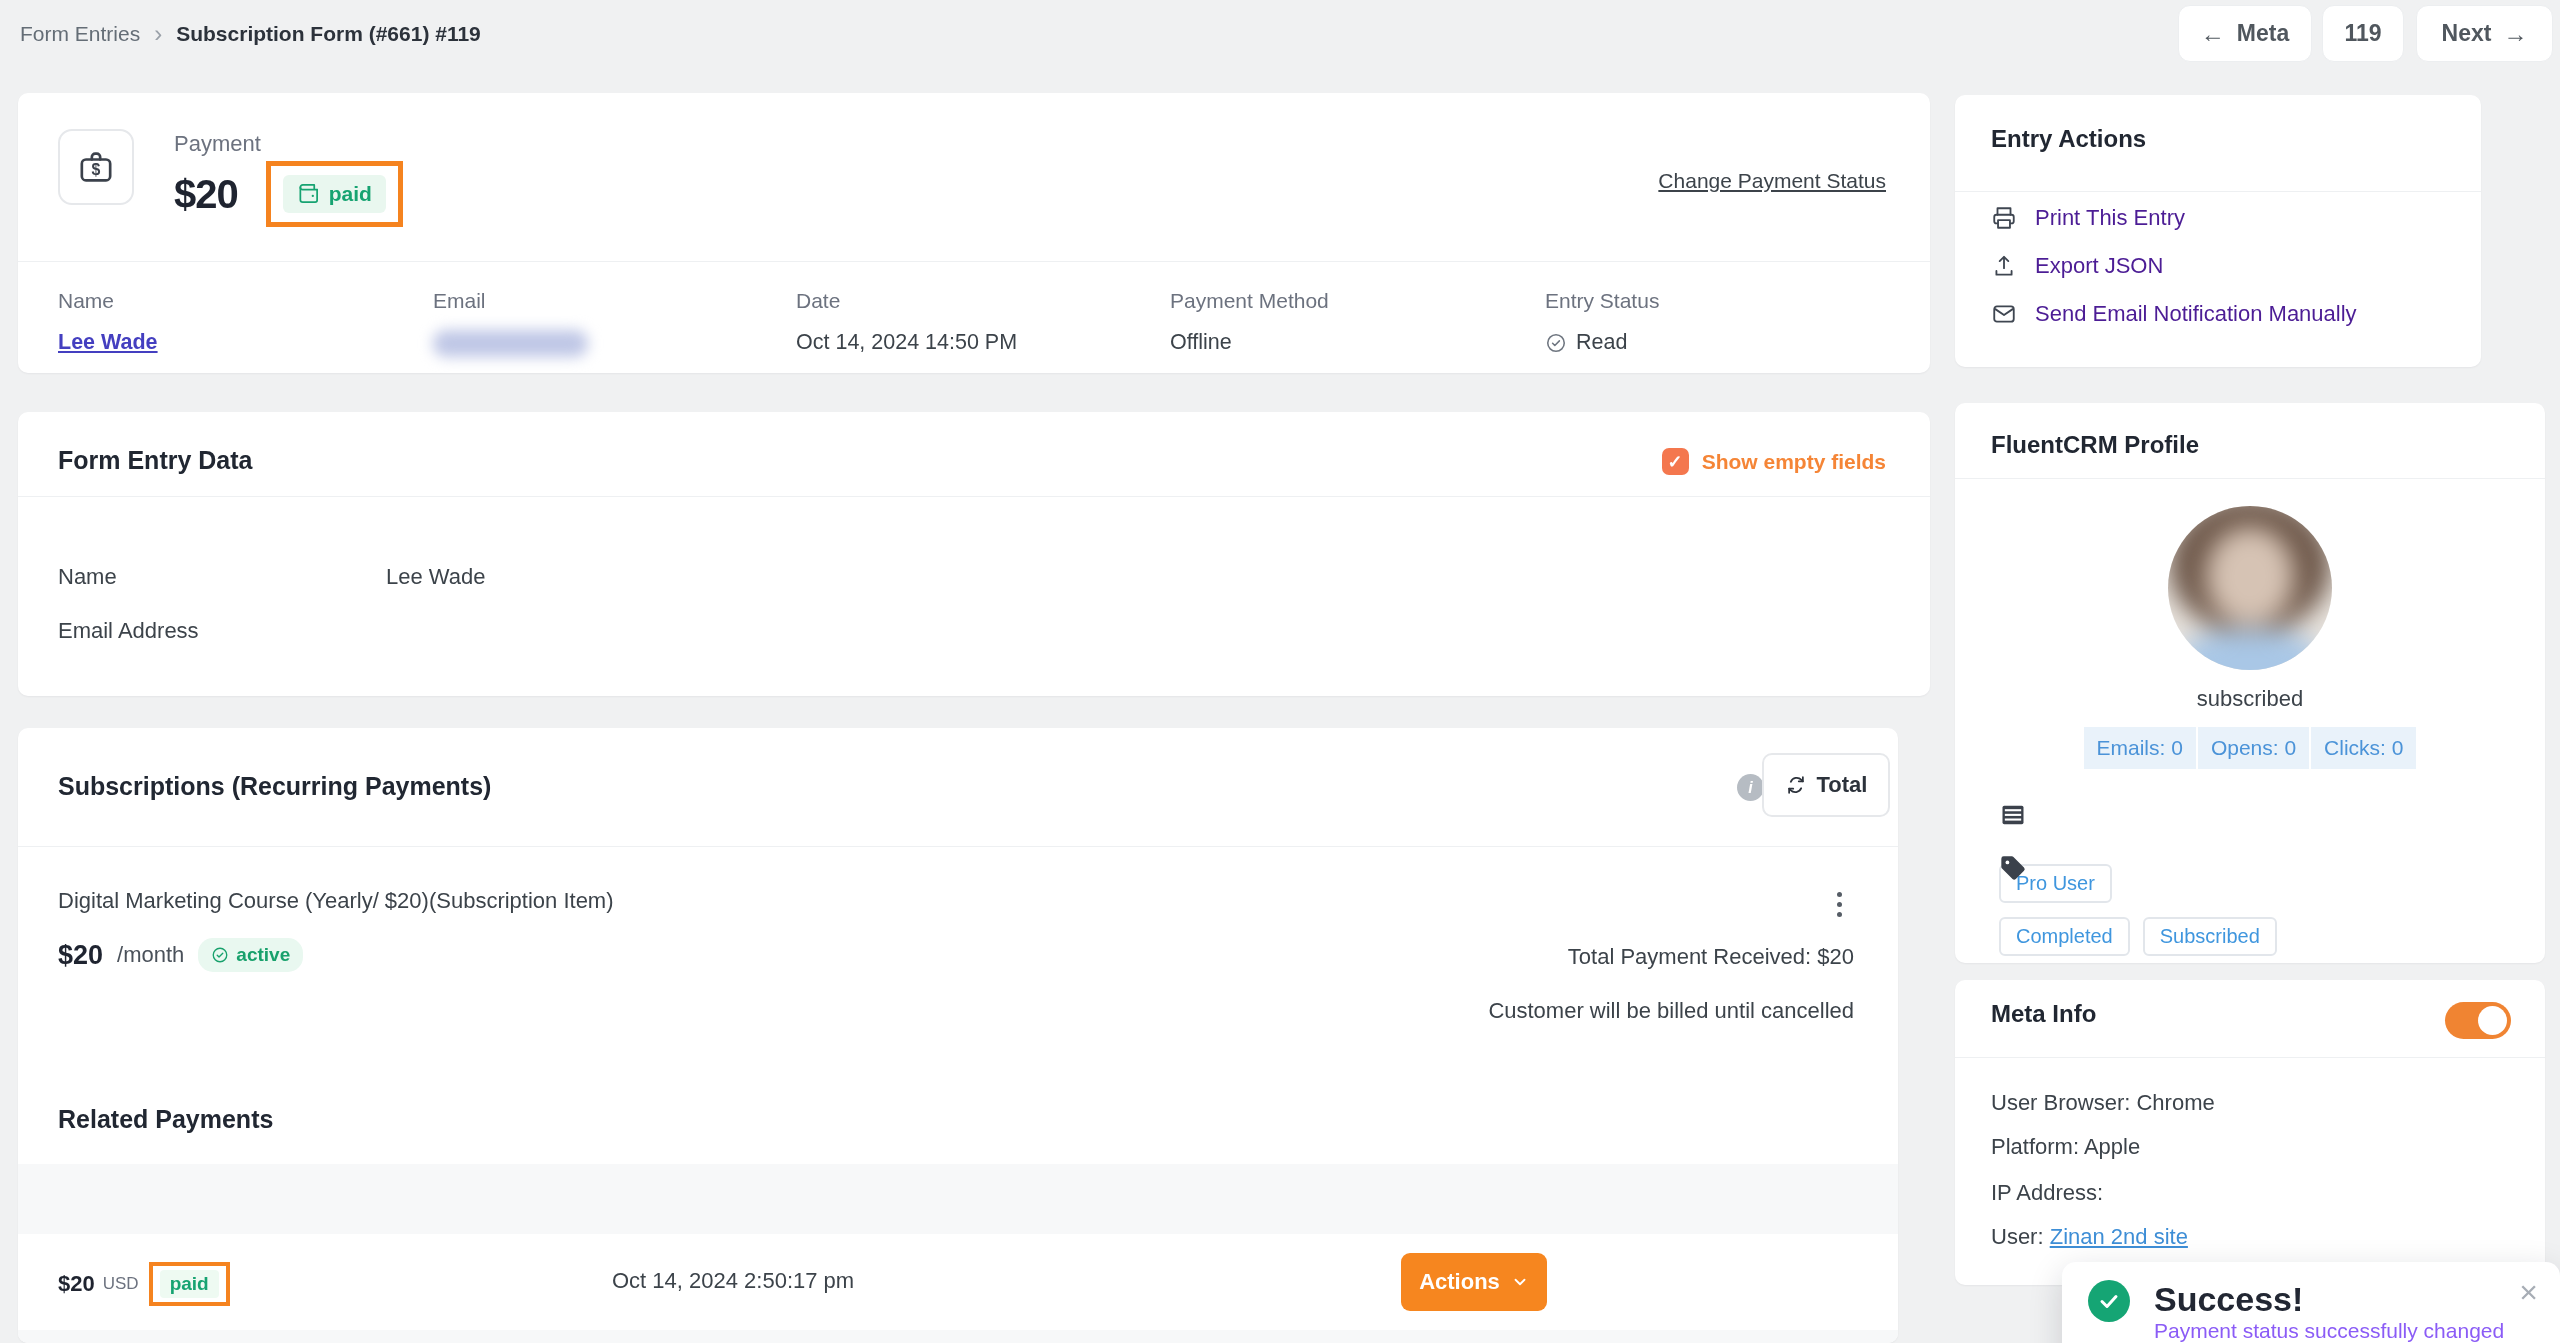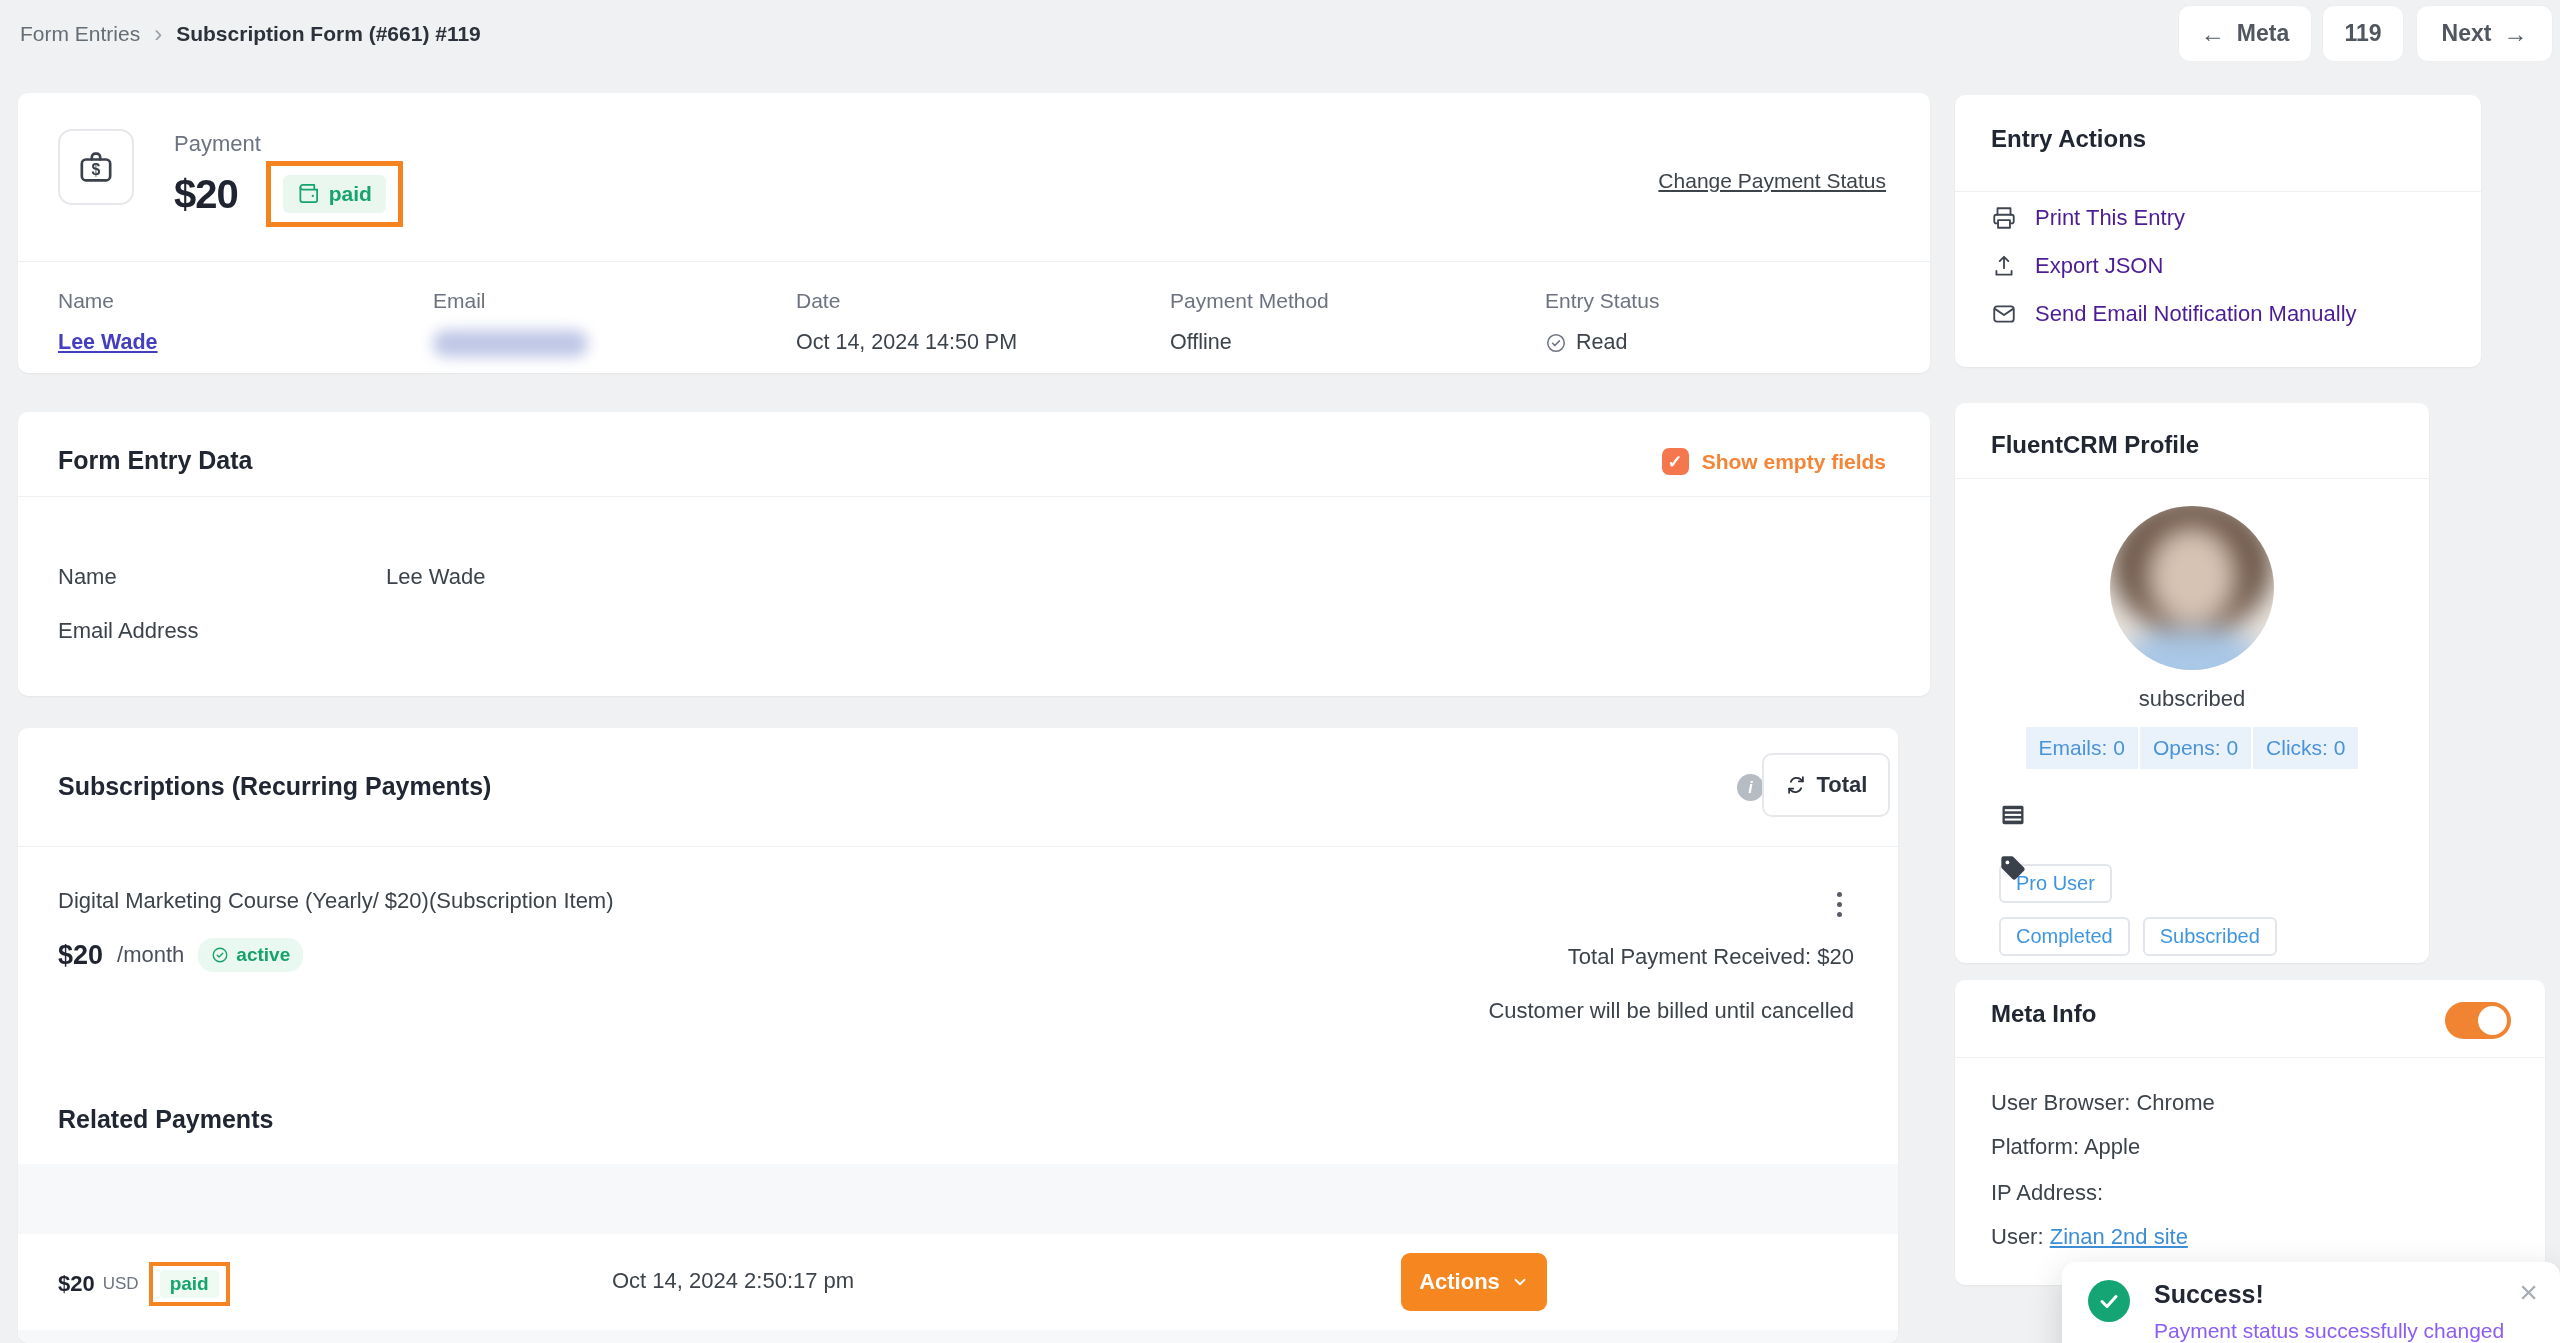--- a/index.html
+++ b/index.html
@@ -91,21 +91,21 @@
   .tfoot-strip { position:absolute; left:0; right:0; top:602px; bottom:0; background:#f7f8f9; }
 
   
   #actions-card { left:1955px; top:95px; width:526px; height:272px; }
   #actions-card .title { position:absolute; left:36px; top:30px; font-size:24px; }
   #actions-card .divider { top:96px; }
   .ea-item { position:absolute; left:36px; display:flex; align-items:center; gap:18px; cursor:pointer; }
   .ea-item .lbl { color:#4c1d95; font-size:22px; }
   .ea-1 { top:110px; } .ea-2 { top:158px; } .ea-3 { top:206px; }
 
-  #crm-card { left:1955px; top:403px; width:474px; height:560px; }
+  #crm-card { left:1955px; top:403px; width:590px; height:560px; }
   #crm-card .title { position:absolute; left:36px; top:28px; font-size:24px; }
   #crm-card .divider { top:75px; }
   .avatar { position:absolute; left:50%; transform:translateX(-50%); top:103px; width:164px; height:164px; border-radius:50%; overflow:hidden; background:#e9e4de; }
   .avatar-inner { position:absolute; inset:-14px; filter:blur(12px); }
   .avatar-hair { position:absolute; left:8%; right:8%; top:2%; height:72%; border-radius:50%; background:#6e584a; }
   .avatar-face { position:absolute; left:27%; right:27%; top:18%; height:52%; border-radius:50%; background:#d6c3b4; }
   .avatar-shirt { position:absolute; left:14%; right:14%; bottom:-6%; height:34%; border-radius:40% 40% 0 0; background:#a9c7e6; }
   .crm-status { position:absolute; left:0; right:0; top:283px; text-align:center; font-size:22px; color:#3c434a; }
   .stat-chips { position:absolute; left:0; right:0; top:324px; display:flex; justify-content:center; gap:2px; }
   .stat-chip { background:#e9f2fa; color:#4b93d8; font-size:21px; padding:9px 13px; cursor:pointer; }
@@ -121,21 +121,21 @@
   #meta-card .divider { top:77px; }
   .meta-line { position:absolute; left:36px; font-size:22px; color:#3c434a; }
   .ml-1 { top:110px; } .ml-2 { top:154px; } .ml-3 { top:200px; } .ml-4 { top:244px; }
   .link-blue { color:#3e8ed6; text-decoration:underline; cursor:pointer; }
 
   
   .toast { position:absolute; left:2062px; top:1262px; width:498px; height:120px; background:#fff; border-radius:14px;
     box-shadow:0 10px 34px rgba(16,24,40,.16); }
   .toast-check { position:absolute; left:26px; top:18px; width:42px; height:42px; border-radius:50%; background:#15a574;
     display:flex; align-items:center; justify-content:center; }
-  .toast-title { position:absolute; left:92px; top:18px; font-size:25px; font-weight:700; color:#222733; }
+  .toast-title { position:absolute; left:92px; top:18px; font-size:34px; font-weight:700; color:#222733; }
   .toast-msg { position:absolute; left:92px; top:57px; font-size:21px; color:#8b5cf6; }
   .toast-close { position:absolute; right:22px; top:14px; font-size:32px; color:#a7adb5; cursor:pointer; line-height:1; }
 
   svg { display:block; }
 </style>
 </head>
 <body>
 
 <div class="breadcrumb">
   <span class="bc-root">Form Entries</span>

